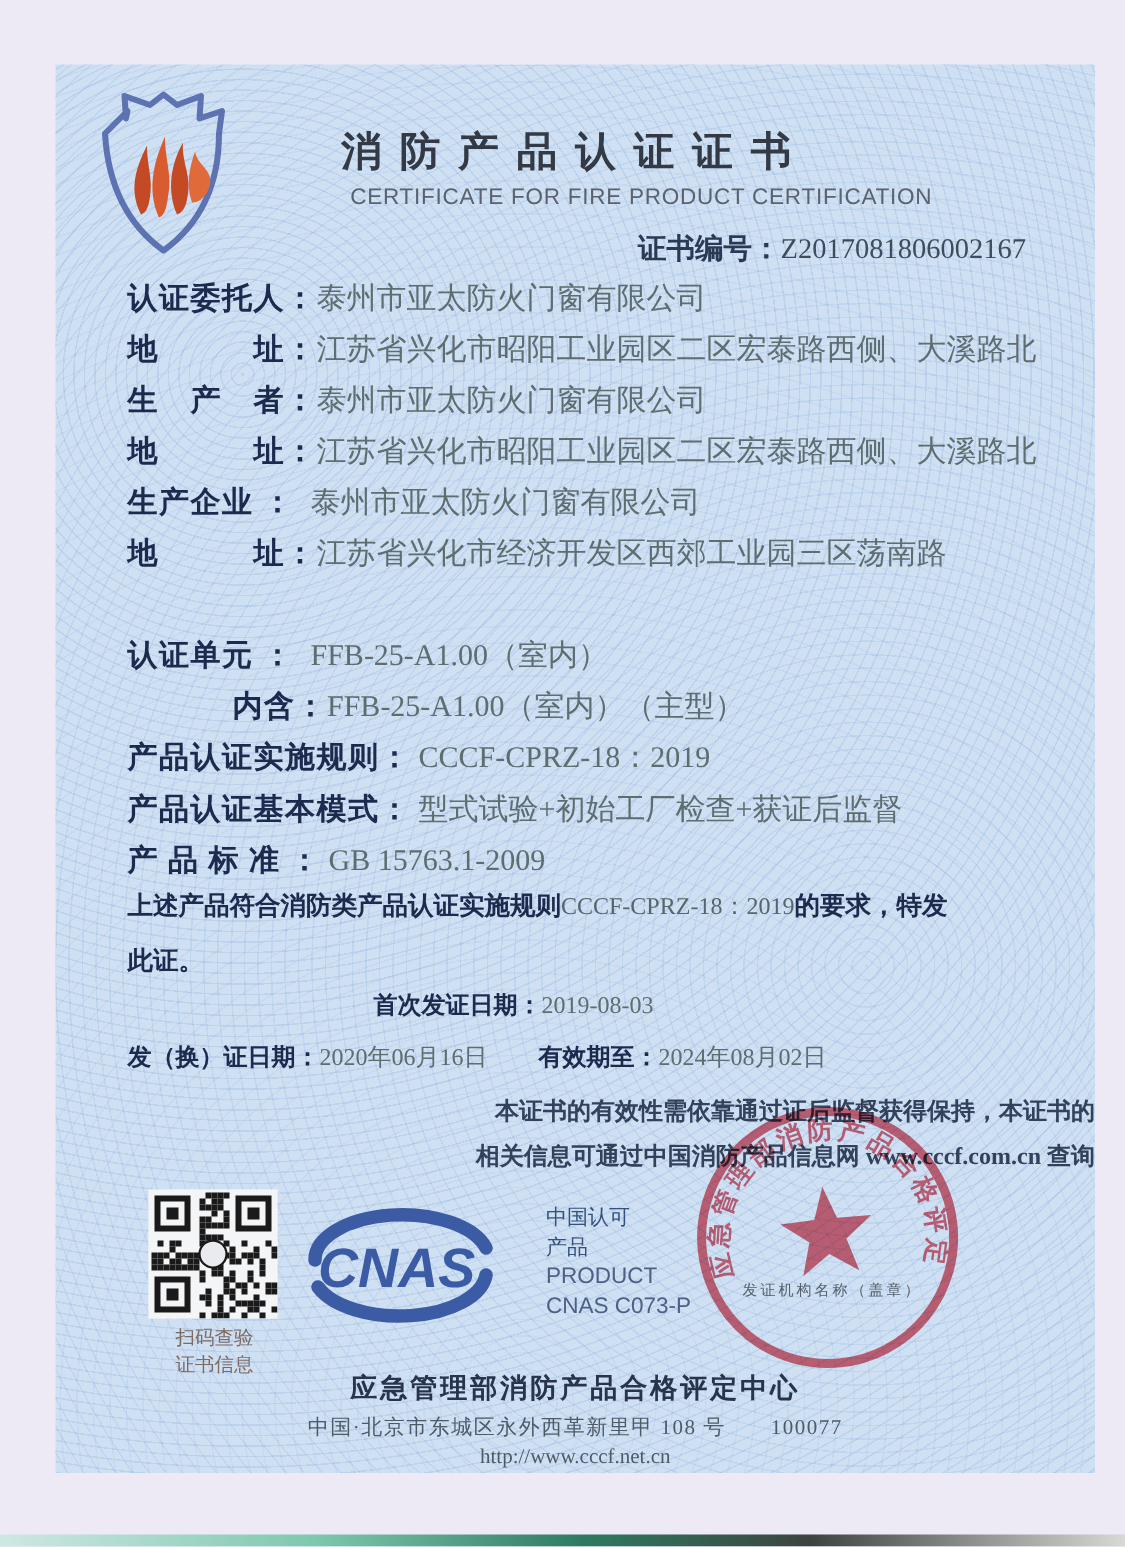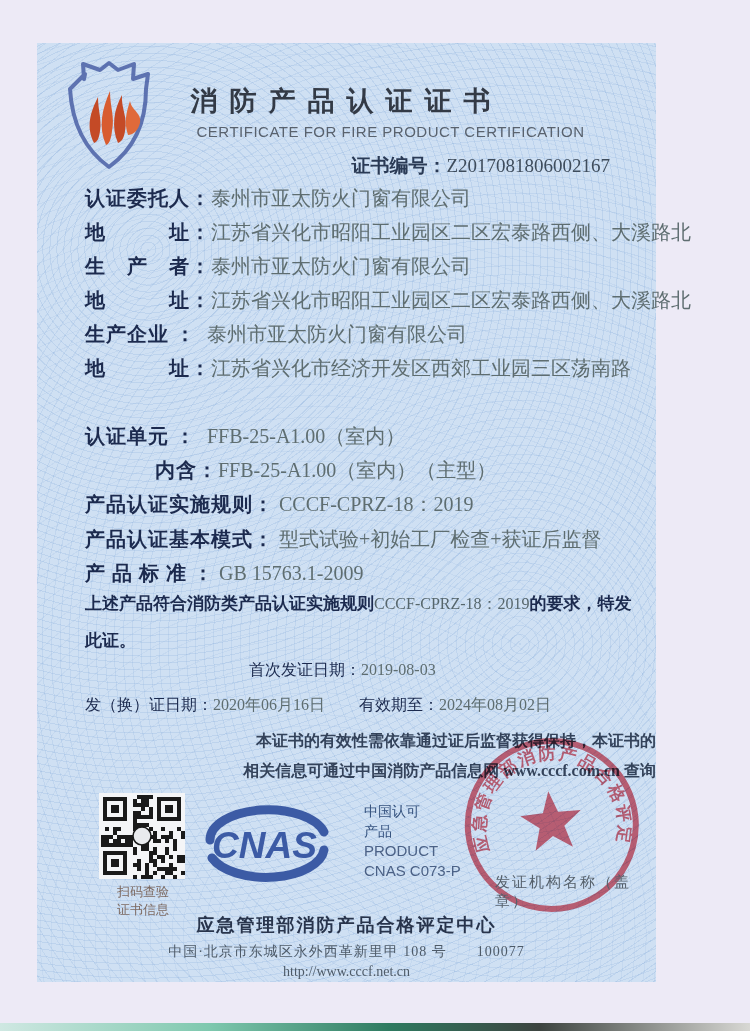--- a/index.html
+++ b/index.html
@@ -4,21 +4,21 @@
 <style>
   html,body{margin:0;padding:0;}
   body{
     width:750px;height:1031px;position:relative;overflow:hidden;
     background:#edeaf6;
     font-family:"Liberation Serif","DejaVu Serif",serif;
   }
   .page{position:absolute;inset:0;}
   
   .cert{
-    position:absolute;left:37px;top:43px;width:619px;height:939px;
+    position:absolute;left:37px;top:43px;width:693px;height:939px;
     background-color:#cfe0f3;
     background-image:
       repeating-radial-gradient(circle at 18% 22%, rgba(125,165,215,.22) 0 1px, transparent 1px 7px),
       repeating-radial-gradient(circle at 78% 64%, rgba(125,165,215,.18) 0 1px, transparent 1px 9px),
       repeating-radial-gradient(circle at 45% 95%, rgba(140,175,220,.15) 0 1px, transparent 1px 11px);
   }
   .title{
     position:absolute;top:40px;left:0;width:100%;text-align:center;
     font-size:27px;font-weight:bold;letter-spacing:12px;color:#333a46;
   }
@@ -33,34 +33,34 @@
   .certno .lbl{font-weight:bold;color:#2a3a55;}
   .logo{position:absolute;left:19px;top:12px;}
   .row{position:absolute;left:48px;white-space:nowrap;font-size:20px;}
   .row .lbl{font-weight:bold;color:#1c2a4e;letter-spacing:1px;display:inline-block;min-width:122px;}
   .row.wide .lbl{min-width:0;}
   .row.indent{left:118px;}
   .row .val{color:#5e6d70;}
   .stmt{position:absolute;left:48px;font-size:17px;font-weight:bold;color:#1c2a4e;white-space:nowrap;}
   .stmt .code{font-weight:normal;color:#56666c;font-size:16px;}
   .dateline{position:absolute;font-size:16px;white-space:nowrap;}
-  .dateline .lbl{font-weight:normal;color:#1c2a4e;}
+  .dateline .lbl{font-weight:bold;color:#1c2a4e;}
   .dateline .val{color:#5e6d70;}
   .notice{position:absolute;left:0;width:100%;text-align:right;
     font-size:16px;font-weight:600;color:#33425a;}
   .qr{position:absolute;left:62px;top:750px;width:86px;height:86px;background:#f2f4f6;}
   .qr svg{display:block;}
   .qr-cap{position:absolute;left:58px;top:840px;width:96px;text-align:center;
     font-size:13px;color:#7d6a62;line-height:18px;}
   .cnas{position:absolute;left:163px;top:755px;}
   .accred{position:absolute;left:327px;top:758px;font-family:Liberation Sans, sans-serif;
     font-size:14px;line-height:20px;color:#34517d;}
   .accred .en{font-size:15px;color:#4b6186;}
   .seal{position:absolute;left:423px;top:690px;transform:rotate(-6deg);opacity:.88;mix-blend-mode:multiply;}
-  .issuer-sign{position:absolute;left:458px;top:810px;font-size:15px;color:#55606b;letter-spacing:2px;margin-top:20px;}
+  .issuer-sign{position:absolute;left:458px;top:810px;font-size:10px;color:#55606b;letter-spacing:2px;}
   .footer-org{position:absolute;left:0;top:870px;width:100%;text-align:center;
     font-size:18px;font-weight:bold;color:#28344c;letter-spacing:2px;}
   .footer-addr{position:absolute;left:0;top:900px;width:100%;text-align:center;
     font-size:14px;color:#4d5a68;letter-spacing:1px;}
   .footer-web{position:absolute;left:0;top:921px;width:100%;text-align:center;
     font-size:14px;color:#4d5a68;}
   .bottom-strip{position:absolute;left:0;bottom:0;width:100%;height:8px;
     background:linear-gradient(90deg,#cfe8e2,#7ec8ae 28%,#2e7a60 52%,#3d4440 72%,#d8d8d4);}
 </style>
 </head>

